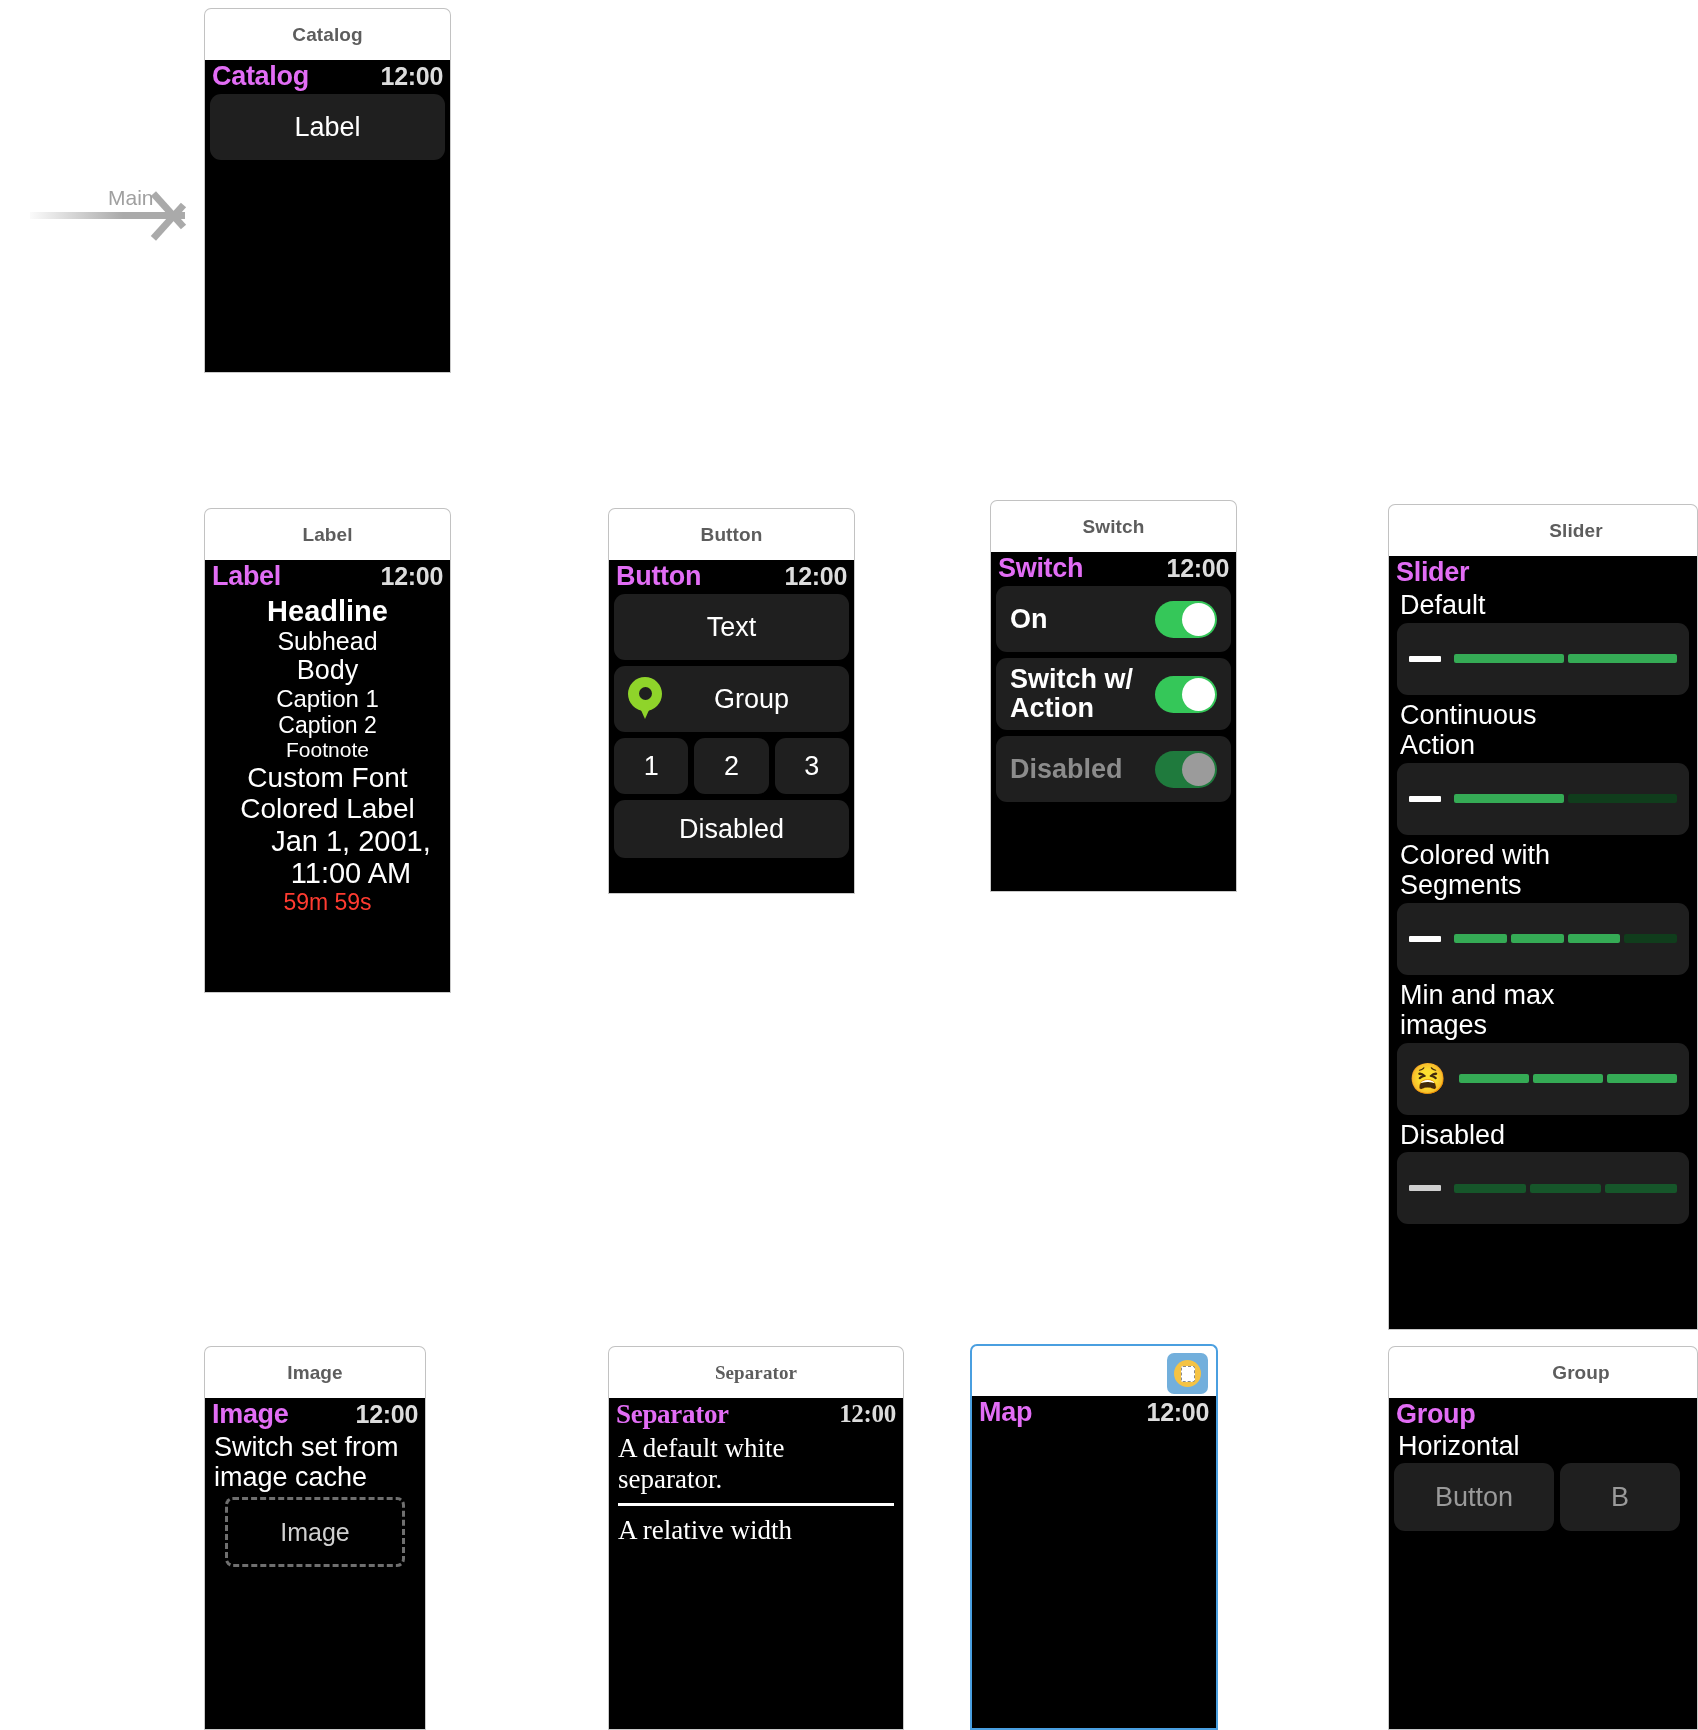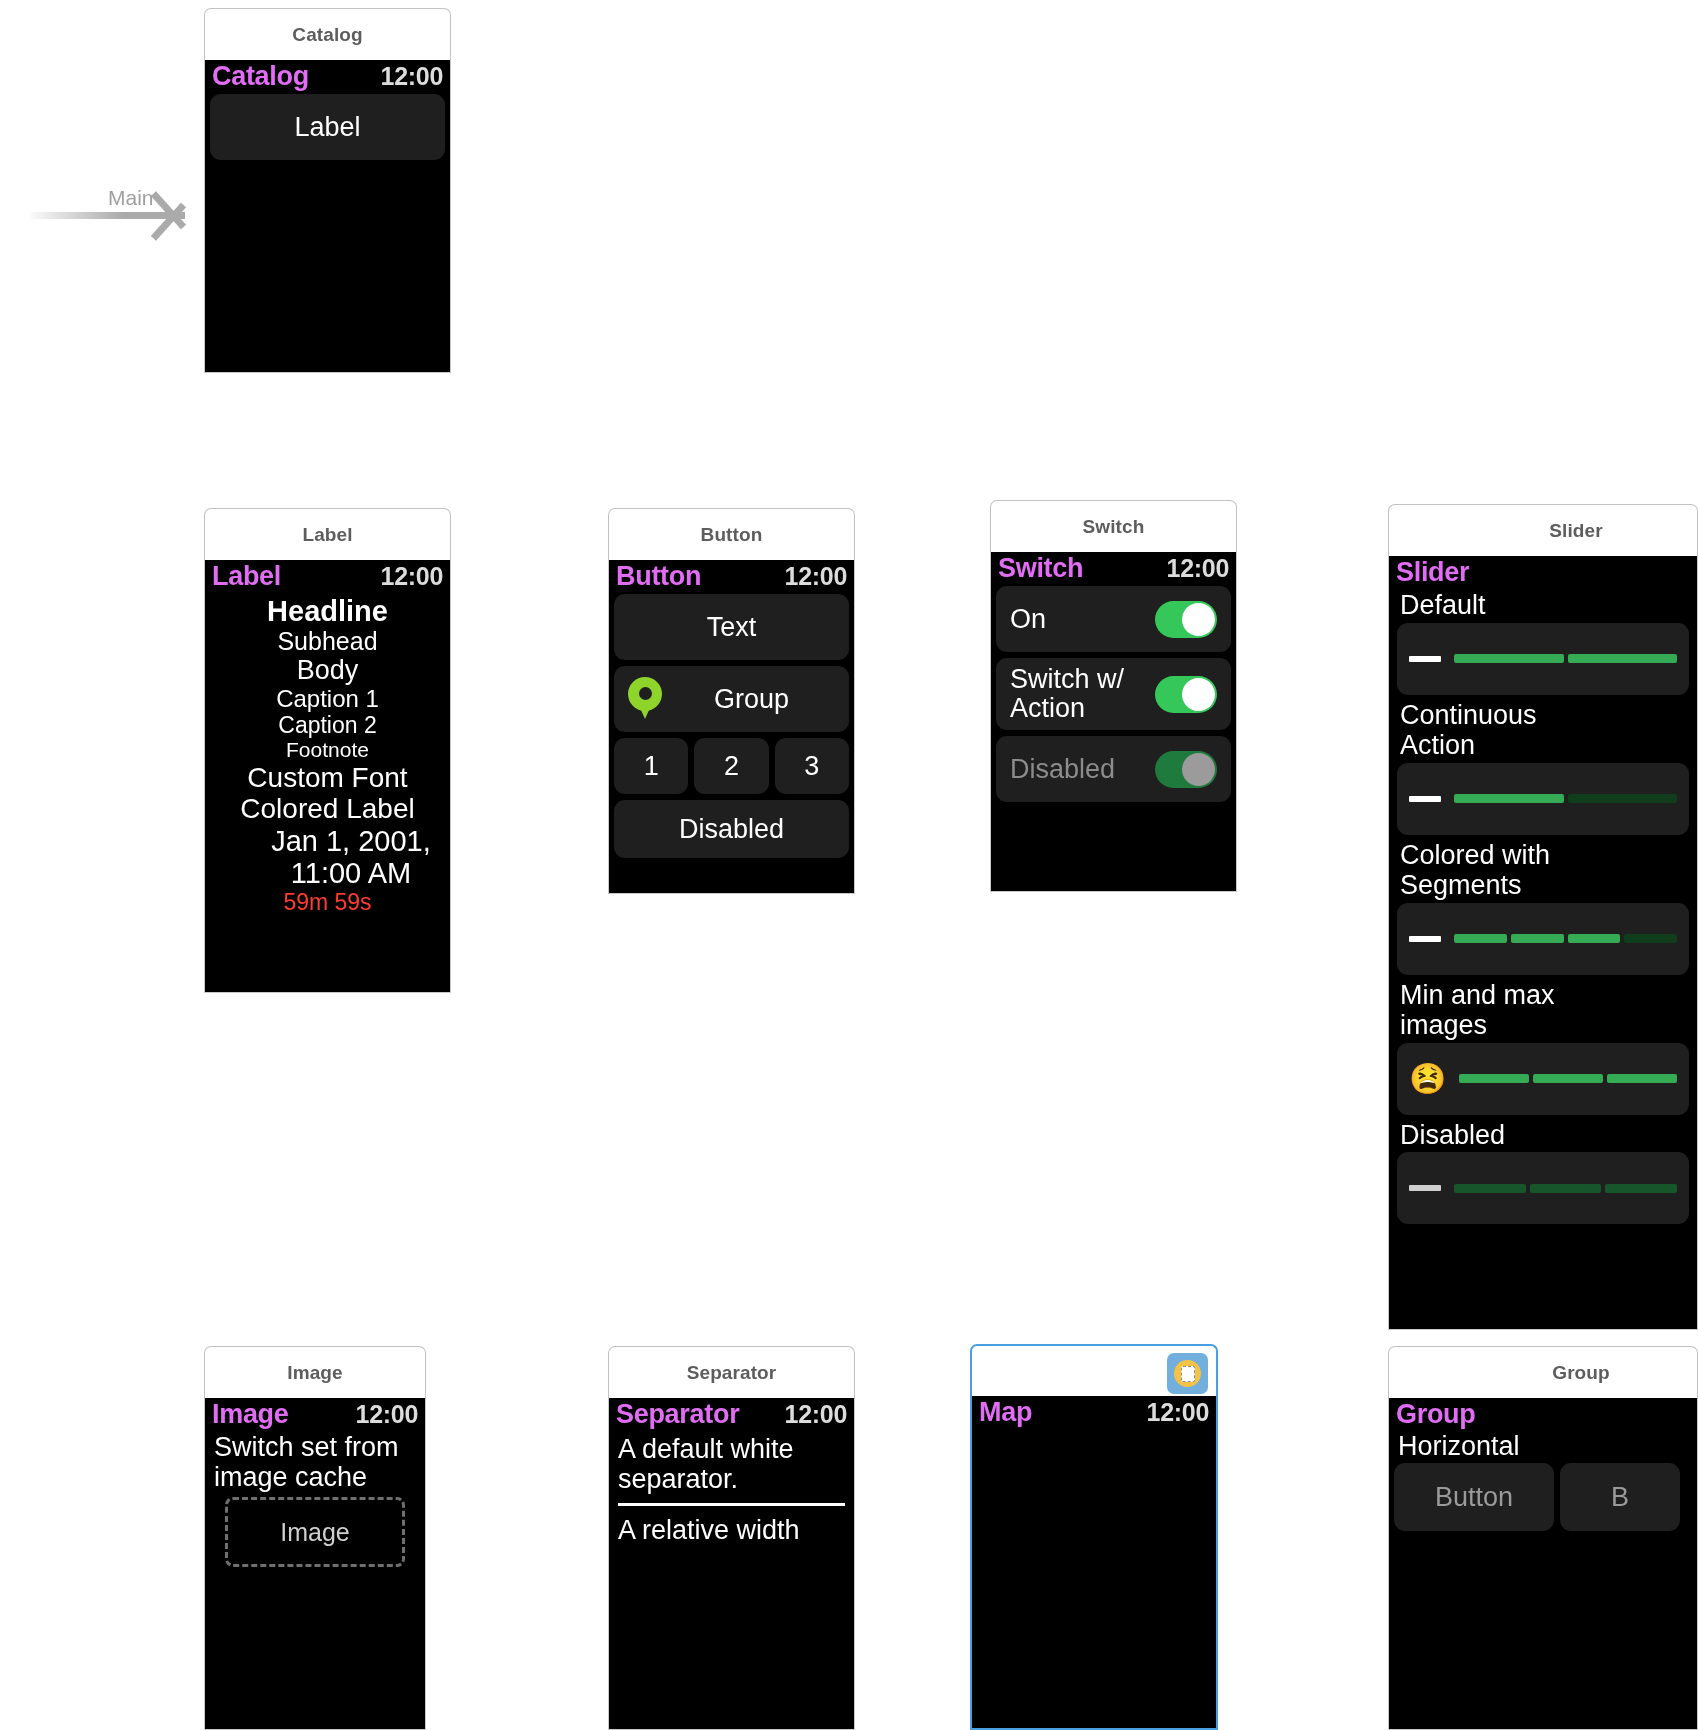--- a/index.html
+++ b/index.html
@@ -196,21 +196,21 @@
     background: #8fd42a;
     clip-path: polygon(0 0, 100% 0, 50% 100%);
   }
   .pin-icon .hole {
     position: absolute; left: 11px; top: 10px;
     width: 13px; height: 13px; border-radius: 50%;
     background: #1f1f1f;
   }
 
   
-  .sw-row { display: flex; align-items: center; }
+  .sw-row { display: flex; align-items: center; font-weight: bold; }
   .toggle {
     width: 62px; height: 37px;
     border-radius: 19px;
     background: #35c759;
     position: relative;
     flex: 0 0 auto;
   }
   .toggle .knob {
     position: absolute;
     right: 2px; top: 2px;
@@ -457,21 +457,21 @@
       <div class="watch-content" style="padding:0 5px;">
         <div class="img-text" style="white-space:pre-line;">Switch set from
 image cache</div>
         <div class="img-ph">
           <span>Image</span>
         </div>
       </div>
     </div>
   </div>
 
-  <div class="scene" style="left:608px; top:1346px; width:247px;">
+  <div class="scene" style="left:608px; top:1346px; width:296px;font-family:Liberation Serif, serif;">
     <div class="scene-chrome">
       <span class="scene-chrome-title">Separator</span>
     </div>
     <div class="watch-body" style="height:332px;">
       <div class="status-bar">
         <span class="status-title">Separator</span>
         <span class="status-time">12:00</span>
       </div>
       <div class="watch-content" style="padding:0 5px;">
         <div class="sep-text" style="white-space:pre-line;">A default white

